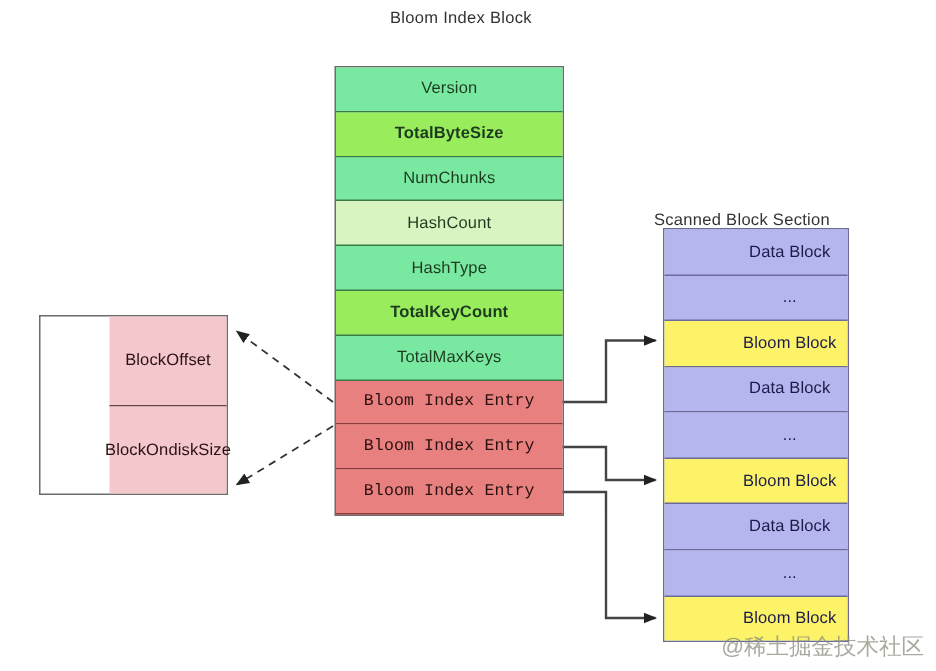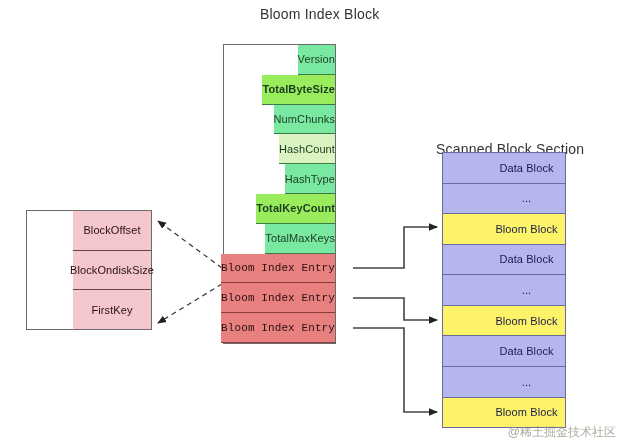--- a/index.html
+++ b/index.html
@@ -10,21 +10,21 @@
   #canvas {
     position: relative;
     width: 624px;
     height: 447px;
     background: #ffffff;
     font-family: "Liberation Sans", sans-serif;
     overflow: hidden;
   }
   .title {
     position: absolute;
-    font-size: 14px;
+    font-size: 11px;
     color: #333333;
     white-space: nowrap;
     letter-spacing: 0.2px;
   }
   .block {
     position: absolute;
     box-sizing: border-box;
     border: 1.5px solid #6b6b6b;
     display: flex;
     flex-direction: column;
@@ -37,23 +37,22 @@
     justify-content: center;
     font-size: 11px;
     white-space: nowrap;
     letter-spacing: 0.1px;
   }
 
   
   #bloom-index-block {
     left: 223px;
     top: 44px;
-    width: 113px;
+    width: 153px;
     height: 300px;
-    align-items: flex-end;
   }
   #bloom-index-block .row {
     border-bottom: 1.2px solid #3b7a46;
     color: #1d3b21;
   }
   #bloom-index-block .row:last-child { border-bottom: none; }
   #bloom-index-block .row.g1 { background: #79e8a0; }
   #bloom-index-block .row.g2 { background: #99ec5c; font-weight: bold; }
   #bloom-index-block .row.g3 { background: #d9f4c0; }
   #bloom-index-block .row.red {
@@ -94,21 +93,21 @@
   #scanned-block-section .row:last-child { border-bottom: none; }
   #scanned-block-section .row.data { background: #b6b6ee; }
   #scanned-block-section .row.bloom { background: #fcf369; }
 
   #links { position: absolute; left: 0; top: 0; width: 624px; height: 447px; }
 
   .watermark {
     position: absolute;
     right: 8px;
     bottom: 6px;
-    font-size: 12px;
+    font-size: 15px;
     color: #8d8d7e;
     opacity: 0.75;
     white-space: nowrap;
     text-align: right;
   }
 </style>
 </head>
 <body>
 
 <div id="canvas">
@@ -178,23 +177,20 @@
       </div>
     </div>
 
   <div class="block" id="bloom-index-entry-detail">
       <div class="row ">
         <span>BlockOffset</span>
       </div>
       <div class="row ">
         <span>BlockOndiskSize</span>
       </div>
-      <div class="row ">
-        <span>FirstKey</span>
-      </div>
     </div>
 
   <div class="block" id="scanned-block-section">
       <div class="row data">
         <span>Data Block</span>
       </div>
       <div class="row data">
         <span>...</span>
       </div>
       <div class="row bloom">

